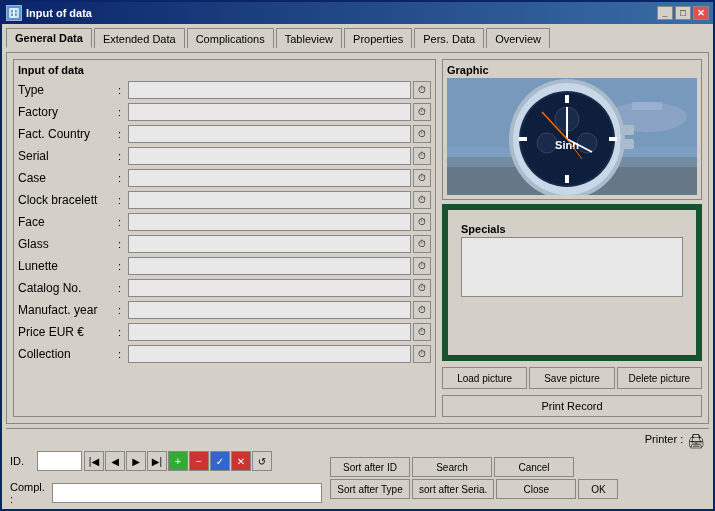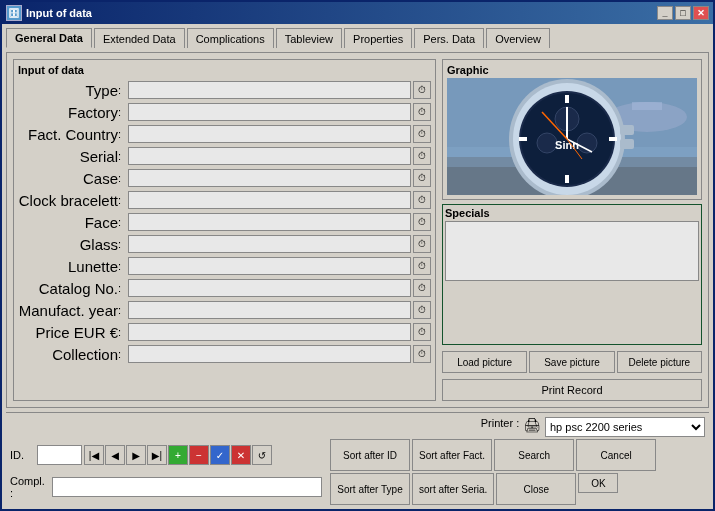--- a/index.html
+++ b/index.html
@@ -22,50 +22,50 @@
     .tab.active { background: #d4d0c8; border-bottom: 1px solid #d4d0c8; font-weight: bold; z-index: 1; }
 
     
     .main-panel { display: flex; flex: 1; gap: 6px; border: 1px solid #888; padding: 6px; background: #d4d0c8; }
 
     
     .left-panel { flex: 1; border: 1px solid #888; padding: 4px; background: #d4d0c8; }
     .section-title { font-weight: bold; margin-bottom: 4px; }
 
     .field-row { display: flex; align-items: center; margin-bottom: 2px; height: 20px; }
-    .field-label { width: 100px; text-align: right; font-size: 15px; color: #000; }
+    .field-label { width: 100px; text-align: left; font-size: 12px; color: #000; }
     .field-colon { width: 10px; }
     .field-input { flex: 1; height: 18px; background: #e8e8e8; border: 1px solid #888; margin-right: 2px; }
     .field-btn { width: 18px; height: 18px; background: #d4d0c8; border: 1px solid #888; cursor: pointer; display: flex; align-items: center; justify-content: center; font-size: 10px; flex-shrink: 0; }
 
     
     .right-panel { width: 260px; display: flex; flex-direction: column; gap: 4px; }
     .graphic-section { border: 1px solid #888; padding: 4px; }
     .graphic-title { font-weight: bold; font-size: 11px; margin-bottom: 2px; }
     .graphic-img { width: 250px; height: 117px; background: #6699bb; display: flex; align-items: center; justify-content: center; overflow: hidden; }
 
-    .specials-section { border: 1px solid #14532d; padding: 2px; flex: 1; }
+    .specials-section { border: 6px solid #14532d; padding: 13px; flex: 1; }
     .specials-title { font-weight: bold; font-size: 11px; margin-bottom: 2px; }
     .specials-textarea { width: 100%; height: 60px; background: #e8e8e8; border: 1px solid #888; resize: none; }
 
     .picture-btns { display: flex; gap: 2px; margin-top: 2px; }
     .pic-btn { flex: 1; height: 22px; background: #d4d0c8; border: 1px solid #888; cursor: pointer; font-size: 10px; }
     .print-btn { width: 100%; height: 22px; background: #d4d0c8; border: 1px solid #888; cursor: pointer; font-size: 11px; margin-top: 2px; }
 
     
     .bottom-bar { display: flex; flex-direction: column; gap: 2px; flex-shrink: 0; border-top: 1px solid #888; padding-top: 4px; }
     .printer-row { display: flex; align-items: flex-start; justify-content: flex-end; gap: 4px; padding-right: 4px; }
     .printer-label { font-size: 11px; }
     .printer-icon { font-size: 14px; }
     .printer-select { width: 160px; height: 20px; border: 1px solid #888; background: white; }
     .id-label { font-size: 11px; width: 25px; }
     .id-input { width: 45px; height: 20px; border: 1px solid #888; background: white; }
     .nav-btn { width: 20px; height: 20px; background: #d4d0c8; border: 1px solid #888; cursor: pointer; display: flex; align-items: center; justify-content: center; font-size: 10px; }
     .nav-btn-grp { display: flex; gap: 1px; }
-    .action-btn { height: 32px; padding: 0 6px; background: #d4d0c8; border: 1px solid #888; cursor: pointer; font-size: 10px; white-space: nowrap; }
+    .action-btn { height: 20px; padding: 0 6px; background: #d4d0c8; border: 1px solid #888; cursor: pointer; font-size: 10px; white-space: nowrap; }
     .action-btn.wide { min-width: 80px; }
     .side-btn { height: 20px; padding: 0 6px; background: #d4d0c8; border: 1px solid #888; cursor: pointer; font-size: 10px; min-width: 80px; }
     .side-btn.ok { background: #d4d0c8; min-width: 40px; }
     .compl-label { font-size: 11px; width: 40px; }
 
     .row1, .row2 { display: flex; align-items: center; gap: 2px; }
   </style>
 </head>
 <body>
 
@@ -237,23 +237,20 @@
         </div>
         <button class="print-btn">Print Record</button>
       </div>
     </div>
 
     <div class="bottom-bar">
 
       <div class="printer-row">
         <span class="printer-label">Printer :</span>
         <span class="printer-icon">🖨</span>
-        <select class="printer-select">
-          <option>hp psc 2200 series</option>
-        </select>
       </div>
 
       <div style="display:flex; gap:4px; padding: 0 4px; align-items:center;">
 
         <div style="display:flex; flex-direction:column; gap:10px;">
           <div class="row1">
             <span class="id-label">ID.</span>
             <input type="text" class="id-input" style="">
             <div class="nav-btn-grp">
               <button class="nav-btn">|◀</button>
@@ -269,21 +266,20 @@
           </div>
           <div class="row2">
             <span class="compl-label">Compl. :</span>
             <input type="text" style="width: 270px; height: 20px; border: 1px solid rgb(136, 136, 136); background: white;">
           </div>
         </div>
 
         <div style="display:flex; flex-direction:column; gap:2px; margin-left:4px;">
           <div style="display:flex; gap:2px;">
             <button class="action-btn wide">Sort after ID</button>
-            <button class="action-btn wide">Sort after Fact.</button>
             <button class="action-btn wide">Search</button>
             <button class="action-btn wide">Cancel</button>
           </div>
           <div style="display:flex; gap:2px;">
             <button class="action-btn wide">Sort after Type</button>
             <button class="action-btn wide">sort after Seria.</button>
             <button class="action-btn wide">Close</button>
             <button class="action-btn side-btn ok">OK</button>
           </div>
         </div>

